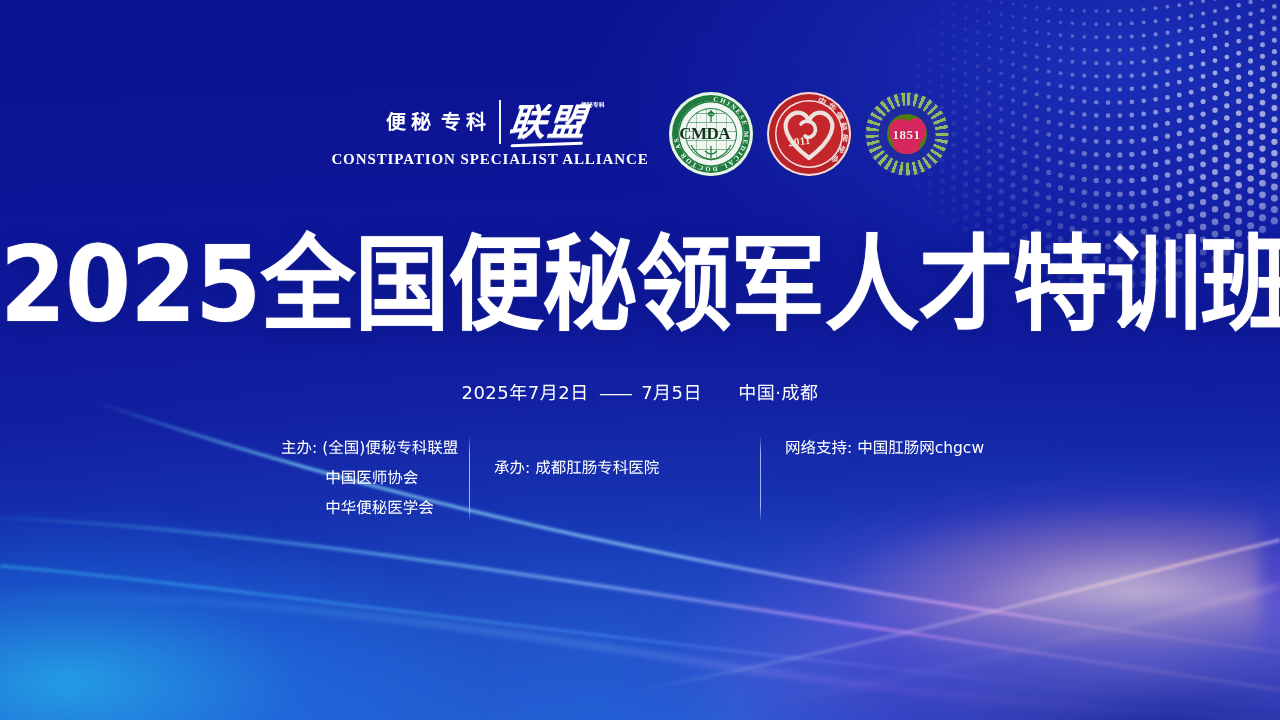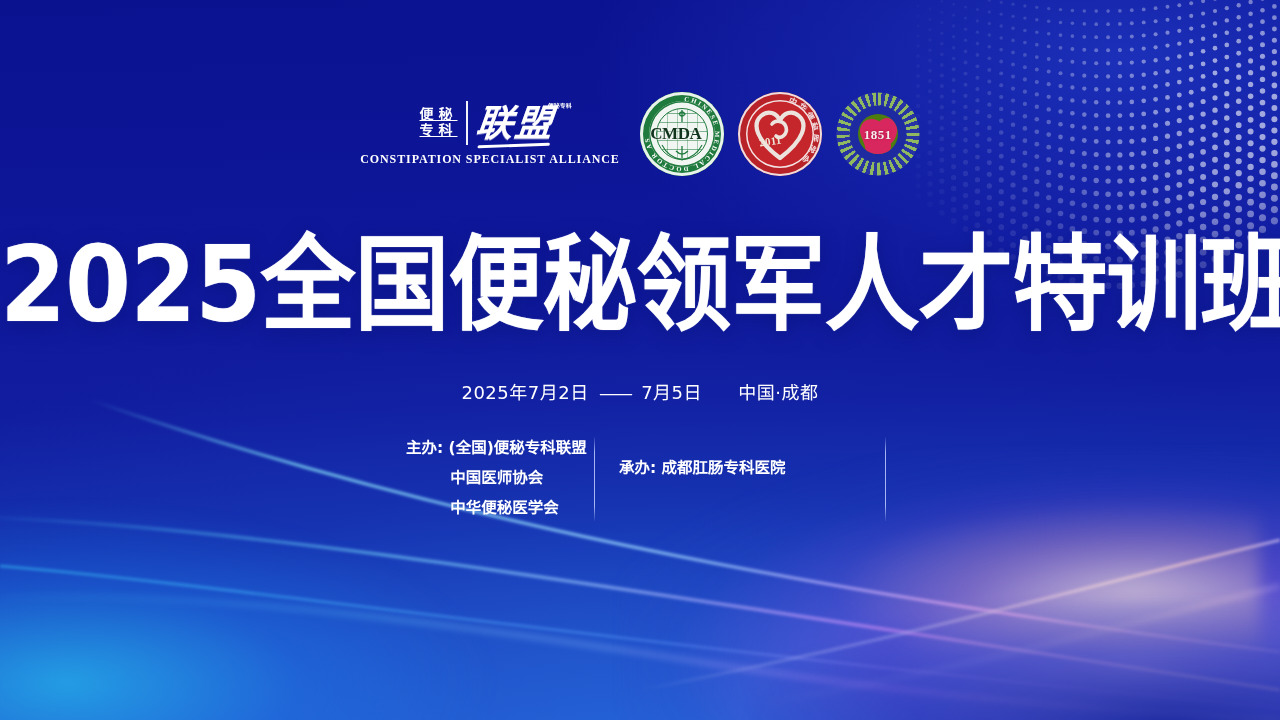--- a/index.html
+++ b/index.html
@@ -76,25 +76,25 @@
     display:flex;
     flex-direction:column;
     align-items:center;
     justify-content:center;
     padding-right:6px;
   }
   .alliance-main {
     display:flex; align-items:center; gap:8px;
   }
   .alliance-cn {
-    display:flex; flex-direction:column;
+    display:flex; 
     font-family:"DejaVu Sans","Liberation Sans",sans-serif;
     color:#fff; font-weight:700;
-    font-size:14px; line-height:1.12;
-    letter-spacing:5px; text-indent:5px;text-decoration:underline;
+    font-size:20px; line-height:1.12;
+    letter-spacing:5px; text-indent:5px;
   }
   .alliance-bar {
     width:2px; height:44px; background:#fff; opacity:0.95;
   }
   .alliance-script {
     font-family:"DejaVu Serif","Liberation Serif",serif;
     color:#fff; font-weight:700;
     font-size:37px; line-height:1;
     letter-spacing:2px;
     font-style:italic;
@@ -122,21 +122,21 @@
     line-height:1.05;
     text-align:center;
     color:#fff;
     text-shadow:none;
   }
   .alliance-en {
     margin-top:7px;
     font-family:"Liberation Serif","DejaVu Serif",serif;
     color:#fff;
     font-weight:700;
-    font-size:12px;
+    font-size:15px;
     letter-spacing:0.9px;
     white-space:nowrap;
   }
 
   .seal {
     width:84px; height:84px;
     border-radius:50%;
     position:relative;
     flex:0 0 auto;
   }
@@ -290,21 +290,21 @@
     display:flex;
     justify-content:center;
     align-items:flex-start;
     height:100px;
   }
   .org-col {
     display:flex;
     flex-direction:column;
     font-family:"DejaVu Sans","Liberation Sans",sans-serif;
     font-size:15.5px;
-    font-weight:700;
+    font-weight:400;
     color:#ffffff;
     line-height:1.92;
     white-space:nowrap;
   }
   .org-col .indent { padding-left:2.85em; }
   .org-col .indent-2 { padding-left:2.55em; }
   .org-col.c1 { width:200px; text-align:left; padding-left:12px; }
   .org-col.c2 { width:290px; text-align:left; padding-left:24px;margin-top:20px; }
   .org-col.c3 { width:250px; text-align:left; padding-left:24px; }
 
@@ -1377,15 +1377,21 @@
 
     <div class="org-col c2">
       <span>
         <span>承办:</span>
         <span>成都肛肠专科医院</span>
       </span>
     </div>
 
     <div class="org-div"></div>
 
+    <div class="org-col c3">
+      <span>
+        <span>网络支持:</span>
+        <span>中国肛肠网chgcw</span>
+      </span>
+    </div>
   </div>
 
 </div>
 
 </body></html>

